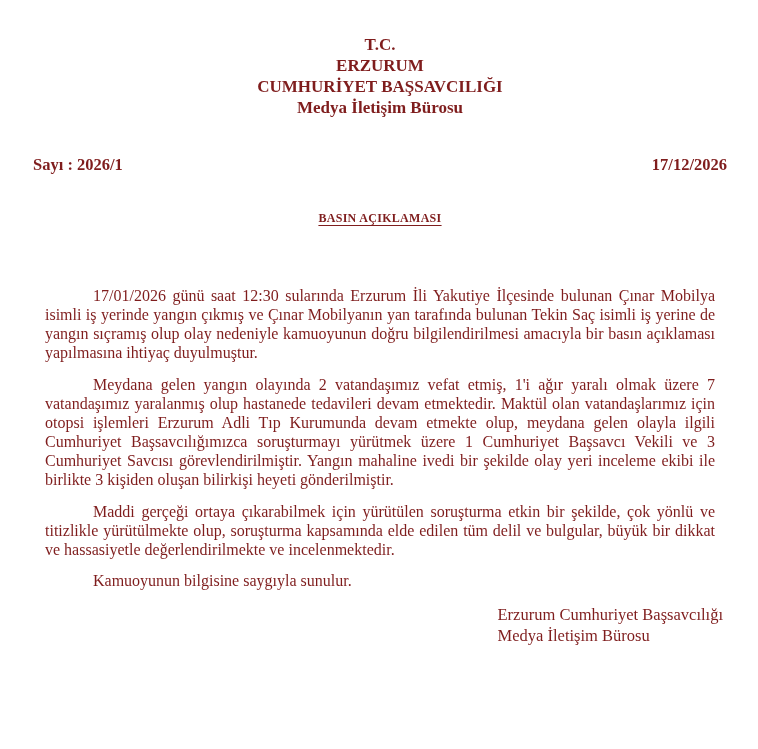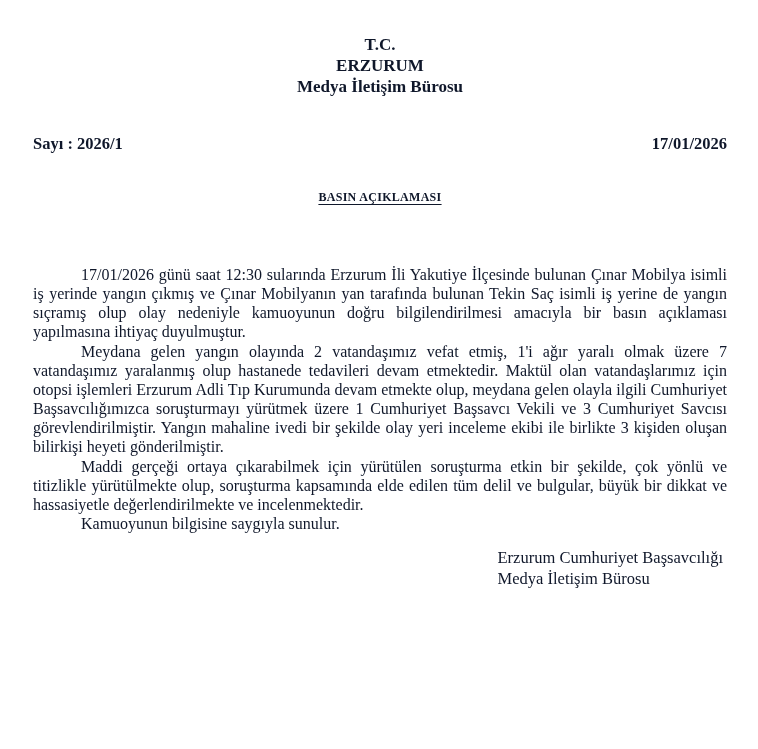--- a/index.html
+++ b/index.html
@@ -8,21 +8,21 @@
     background: #ffffff;
   }
   .page {
     position: relative;
     width: 758px;
     height: 668px;
     box-sizing: border-box;
     background: #ffffff;
     padding: 34px 31px 0 33px;
     font-family: "Liberation Serif", "DejaVu Serif", serif;
-    color: #0f172a;
+    color: #7f1d1d;
     overflow: hidden;
   }
   .letterhead {
     text-align: center;
     font-weight: bold;
     font-size: 17px;
     line-height: 21px;
   }
   .meta-row {
     display: flex;
@@ -46,46 +46,47 @@
     text-decoration: underline;
     text-underline-offset: 3px;
   }
   .body-text {
     margin-top: 57px;
     font-size: 16px;
     line-height: 19.15px;
     text-align: justify;
   }
   .body-text p {
-    margin: 0;
+    margin: 12px;
     padding: 0;
     text-indent: 48px;
   }
   .signature {
     margin: 14px 4px 0 auto;
     width: max-content;
     text-align: left;
     font-size: 16.5px;
     line-height: 21px;
   }
 </style>
 </head>
 <body>
 
 <div class="page">
 
   <header class="letterhead">
     <div>T.C.</div>
     <div>ERZURUM</div>
+    <div>CUMHURİYET BAŞSAVCILIĞI</div>
     <div>Medya İletişim Bürosu</div>
   </header>
 
   <div class="meta-row">
     <span>Sayı : 2026/1</span>
-    <span>17/01/2026</span>
+    <span>17/12/2026</span>
   </div>
 
   <h1 class="doc-title">
     <span>BASIN AÇIKLAMASI</span>
   </h1>
 
   <main class="body-text">
     <p>17/01/2026 günü saat 12:30 sularında Erzurum İli Yakutiye İlçesinde bulunan Çınar Mobilya isimli iş yerinde yangın çıkmış ve Çınar Mobilyanın yan tarafında bulunan Tekin Saç isimli iş yerine de yangın sıçramış olup olay nedeniyle kamuoyunun doğru bilgilendirilmesi amacıyla bir basın açıklaması yapılmasına ihtiyaç duyulmuştur.</p>
     <p>Meydana gelen yangın olayında 2 vatandaşımız vefat etmiş, 1'i ağır yaralı olmak üzere 7 vatandaşımız yaralanmış olup hastanede tedavileri devam etmektedir. Maktül olan vatandaşlarımız için otopsi işlemleri Erzurum Adli Tıp Kurumunda devam etmekte olup, meydana gelen olayla ilgili Cumhuriyet Başsavcılığımızca soruşturmayı yürütmek üzere 1 Cumhuriyet Başsavcı Vekili ve 3 Cumhuriyet Savcısı görevlendirilmiştir. Yangın mahaline ivedi bir şekilde olay yeri inceleme ekibi ile birlikte 3 kişiden oluşan bilirkişi heyeti gönderilmiştir.</p>
     <p>Maddi gerçeği ortaya çıkarabilmek için yürütülen soruşturma etkin bir şekilde, çok yönlü ve titizlikle yürütülmekte olup, soruşturma kapsamında elde edilen tüm delil ve bulgular, büyük bir dikkat ve hassasiyetle değerlendirilmekte ve incelenmektedir.</p>

